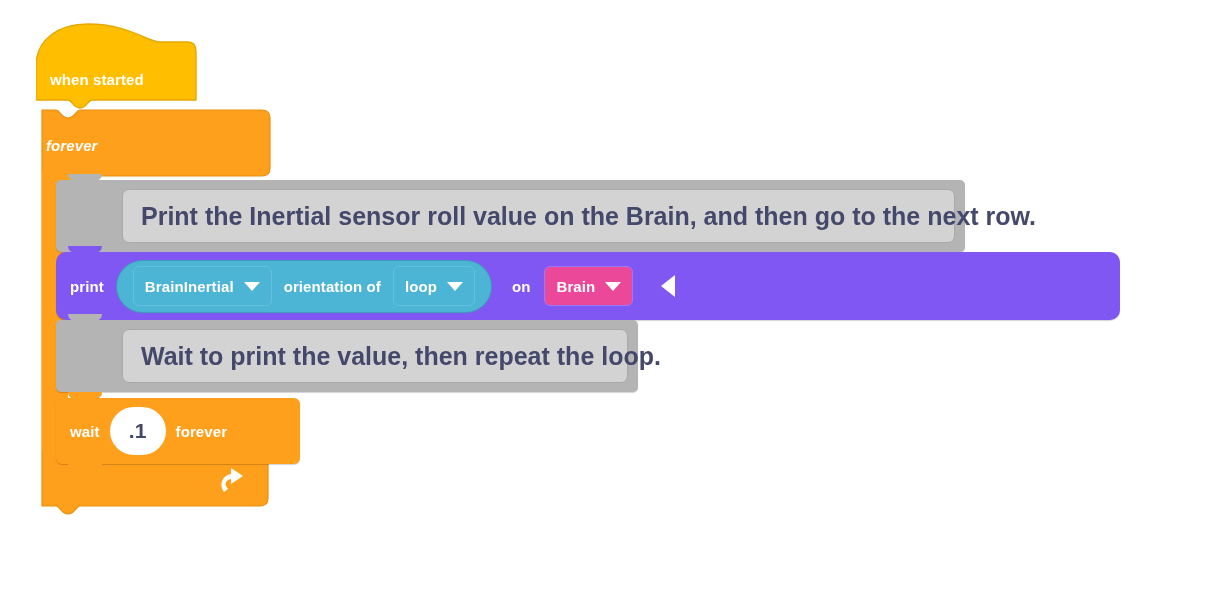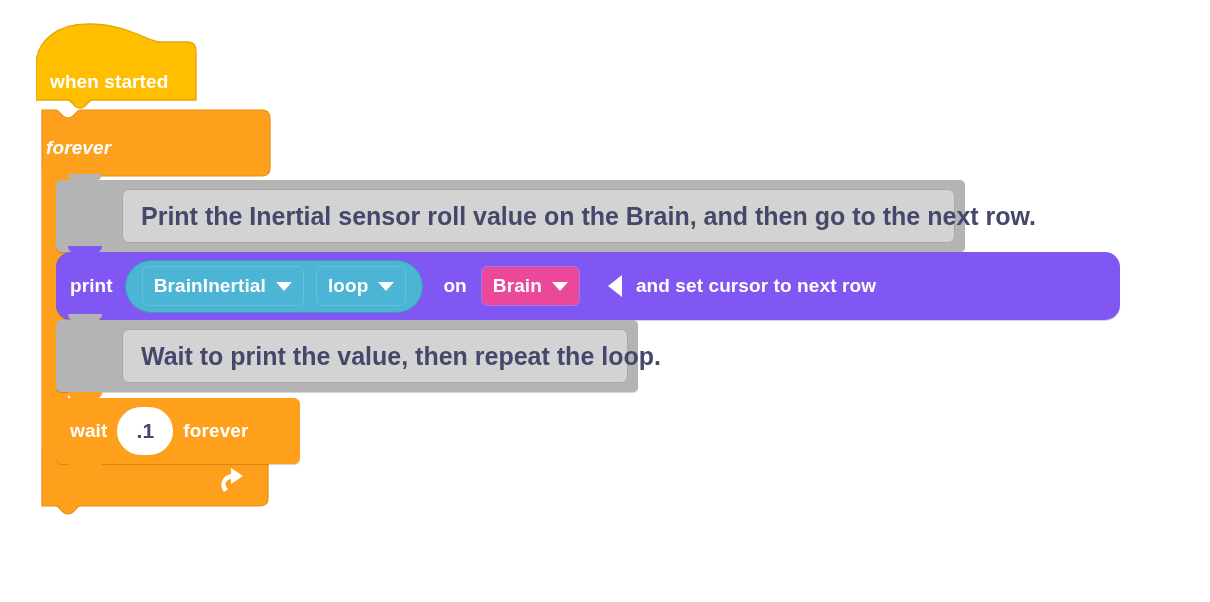--- a/index.html
+++ b/index.html
@@ -17,21 +17,21 @@
 
   #workspace {
     position: absolute;
     inset: 0;
     background: #ffffff;
   }
 
   
   .blk-label {
     color: #ffffff;
-    font-size: 19px;
+    font-size: 15px;
     font-weight: bold;
     letter-spacing: .1px;
     white-space: nowrap;
     user-select: none;
   }
 
   
   .hat-block {
     position: absolute;
     left: 36px;
@@ -116,21 +116,21 @@
   #comment-2 { left: 56px; top: 320px; width: 582px; height: 72px; }
 
   
   .print-block {
     position: absolute;
     left: 56px;
     top: 252px;
     width: 1064px;
     height: 68px;
     background: #8057f2;
-    border-radius: 15px;
+    border-radius: 10px;
     display: flex;
     align-items: center;
     padding-left: 14px;
     box-sizing: border-box;
     box-shadow: 0 1px 1px rgba(0,0,0,.18);
   }
   .print-notch-top,
   .print-notch-bottom {
     position: absolute;
     left: 12px;
@@ -288,39 +288,39 @@
     <div class="print-notch-top"></div>
     <div class="print-notch-bottom"></div>
 
     <span class="blk-label">print</span>
 
     <div class="reporter-oval">
       <div class="dropdown-field">
         <span class="blk-label">BrainInertial</span>
         <span class="tri-down"></span>
       </div>
+      <span class="blk-label">orientation of</span>
       <div class="dropdown-field">
         <span class="blk-label">loop</span>
         <span class="tri-down"></span>
       </div>
     </div>
 
     <div class="gap-md"></div>
     <span class="blk-label">on</span>
     <div class="gap-sm"></div>
 
     <div class="dropdown-field on-purple">
       <span class="blk-label">Brain</span>
       <span class="tri-down"></span>
     </div>
 
     <div class="gap-lg"></div>
     <span class="tri-left"></span>
     <div class="gap-sm"></div>
-    <span class="blk-label">and set cursor to next row</span>
   </div>
 
   <div id="comment-2" class="comment-block">
     <div class="comment-notch-top"></div>
     <div class="comment-notch-bottom"></div>
     <div class="comment-panel">
       <span class="comment-text">Wait to print the value, then repeat the loop.</span>
     </div>
   </div>
 

